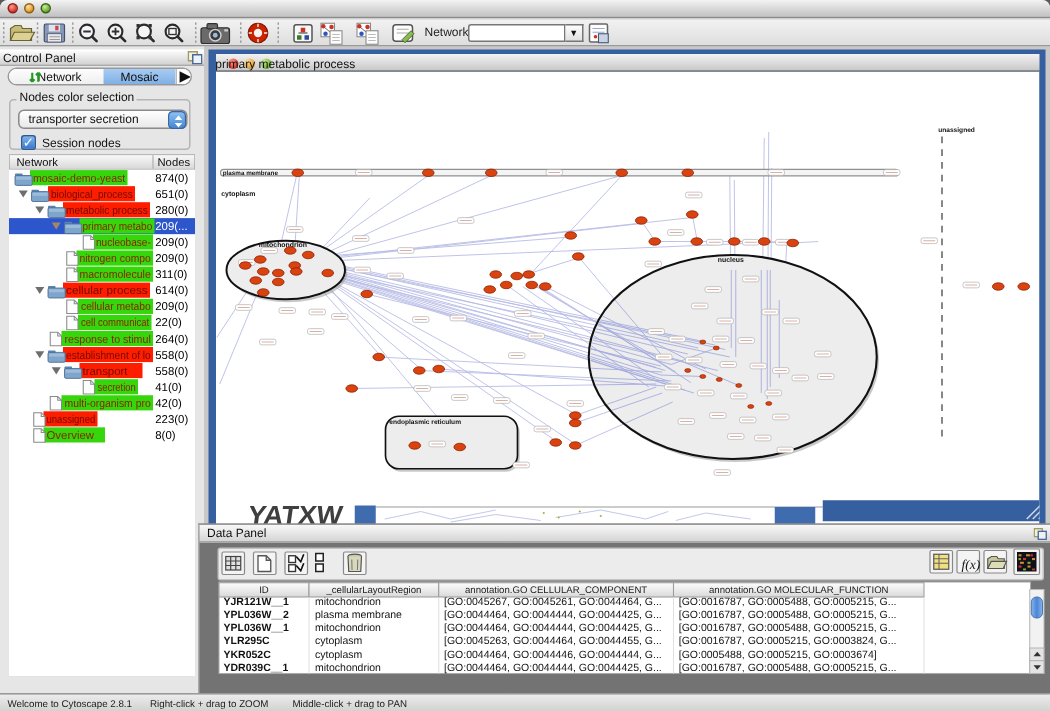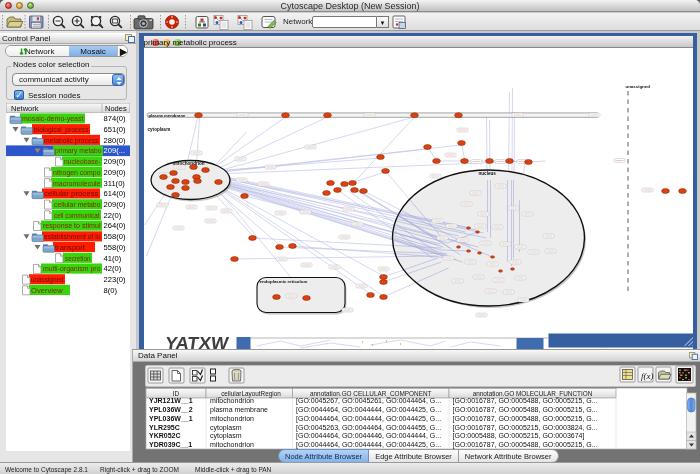--- a/index.html
+++ b/index.html
@@ -31,21 +31,20 @@
 .tab.last{border-radius:0 7px 7px 0}
 .tab.sel{background:linear-gradient(#b5d2f2,#85b2e8);color:#0a2a5a;border-color:#6a92c8}
 #status{position:absolute;left:0;top:462px;width:700px;height:12px;background:linear-gradient(#ececec,#d2d2d2);border-top:1px solid #9a9a9a;font-size:6.5px;color:#222}
 </style></head>
 <body>
 <div id="win">
   <div id="titlebar">
     <div class="light" style="left:5px;background:radial-gradient(circle at 35% 30%,#ff9a8a,#e0443a 60%,#a02820);border:0.5px solid #8a2018"></div>
     <div class="light" style="left:16px;background:radial-gradient(circle at 35% 30%,#ffe09a,#e8a43a 60%,#b07420);border:0.5px solid #8a6018"></div>
     <div class="light" style="left:27px;background:radial-gradient(circle at 35% 30%,#c8f09a,#78b43a 60%,#4a8020);border:0.5px solid #3a6018"></div>
-    <div class="t">Cytoscape Desktop (New Session)</div>
   </div>
   <div id="toolbar"></div>
   <svg width="700" height="19" style="position:absolute;left:0;top:12px" viewBox="0 12 700 19" xmlns="http://www.w3.org/2000/svg">
 <line x1="2.5" y1="15" x2="2.5" y2="29" stroke="#9a9a9a" stroke-width="1" stroke-dasharray="1.5,1.5"></line>
 <line x1="25" y1="15" x2="25" y2="29" stroke="#9a9a9a" stroke-width="1" stroke-dasharray="1.5,1.5"></line>
 <line x1="48.5" y1="15" x2="48.5" y2="29" stroke="#9a9a9a" stroke-width="1" stroke-dasharray="1.5,1.5"></line>
 <line x1="130.5" y1="15" x2="130.5" y2="29" stroke="#9a9a9a" stroke-width="1" stroke-dasharray="1.5,1.5"></line>
 <line x1="160.5" y1="15" x2="160.5" y2="29" stroke="#9a9a9a" stroke-width="1" stroke-dasharray="1.5,1.5"></line>
 <line x1="185.5" y1="15" x2="185.5" y2="29" stroke="#9a9a9a" stroke-width="1" stroke-dasharray="1.5,1.5"></line>
 <g>
@@ -526,21 +525,21 @@
       <div class="seg" style="left:0;width:63px;background:linear-gradient(#fdfdfd,#ececec)">&nbsp;&nbsp;Network</div>
       <div class="seg" style="left:63px;width:48px;background:linear-gradient(#a8ccf2,#78aae4);font-weight:normal">Mosaic</div>
       <div class="seg" style="left:111px;width:12px;background:#fff;border-left:1px solid #bbb;font-size:10px;line-height:12px">▶</div>
     </div>
     <svg width="9" height="9" style="position:absolute;left:19px;top:16px" viewBox="0 0 9 9">
         <path d="M2.5 1.5 L2.5 7.5 M2.5 7.5 L1 5.8 M2.5 7.5 L4 5.8" stroke="#1f9a1f" stroke-width="1.4" fill="none"></path>
         <path d="M6.5 7.5 L6.5 1.5 M6.5 1.5 L5 3.2 M6.5 1.5 L8 3.2" stroke="#1f9a1f" stroke-width="1.4" fill="none"></path>
       </svg>
     <div id="gbox"></div>
       <div id="gboxlbl">Nodes color selection</div>
-    <div id="combo">communicat activity</div>
+    <div id="combo">transporter secretion</div>
     <div id="combobtn">
         <svg width="12" height="12" viewBox="0 0 12 12" style="display:block">
           <path d="M6 2 L3.5 5 L8.5 5 Z" fill="#fff"></path>
           <path d="M6 10 L3.5 7 L8.5 7 Z" fill="#fff"></path>
         </svg>
       </div>
     <div id="chk">✓</div>
       <div id="chklbl">Session nodes</div>
     <div id="treewrap"></div>
     <svg width="124" height="348" style="position:absolute;left:6px;top:72px" viewBox="6 103 124 348" xmlns="http://www.w3.org/2000/svg">
@@ -804,23 +803,18 @@
 <text x="451.5" y="446.2" font-size="7" fill="#111" font-family="Liberation Sans, sans-serif">[GO:0016787, GO:0005488, GO:0005215, G...</text>
 <rect x="685.5" y="392" width="9.5" height="56" fill="#f2f2f2" stroke="#b8b8b8" stroke-width="0.7"></rect>
 <rect x="686.5" y="397" width="7.5" height="14" rx="3.5" fill="url(#sthumb)" stroke="#3a6aaa" stroke-width="0.6"></rect>
 <rect x="685.5" y="431" width="9.5" height="8.5" fill="#e4e4e4" stroke="#b0b0b0" stroke-width="0.6"></rect>
 <path d="M688 436.5 L693 436.5 L690.5 433.5 Z" fill="#333"></path>
 <rect x="685.5" y="439.5" width="9.5" height="8.5" fill="#e4e4e4" stroke="#b0b0b0" stroke-width="0.6"></rect>
 <path d="M688 442.5 L693 442.5 L690.5 445.5 Z" fill="#333"></path>
 </svg>
   </div>
 
-  <div id="tabbar">
-    <div class="tab first sel">Node Attribute Browser</div>
-    <div class="tab">Edge Attribute Browser</div>
-    <div class="tab last">Network Attribute Browser</div>
-  </div>
 
   <div id="status">
     <span style="position:absolute;left:5px;top:3px">Welcome to Cytoscape 2.8.1</span>
     <span style="position:absolute;left:100px;top:3px">Right-click + drag to ZOOM</span>
     <span style="position:absolute;left:195px;top:3px">Middle-click + drag to PAN</span>
   </div>
 </div>
 </body></html>

